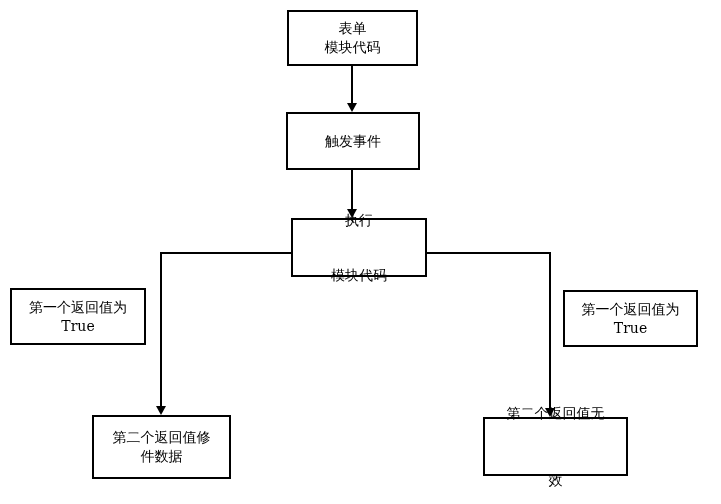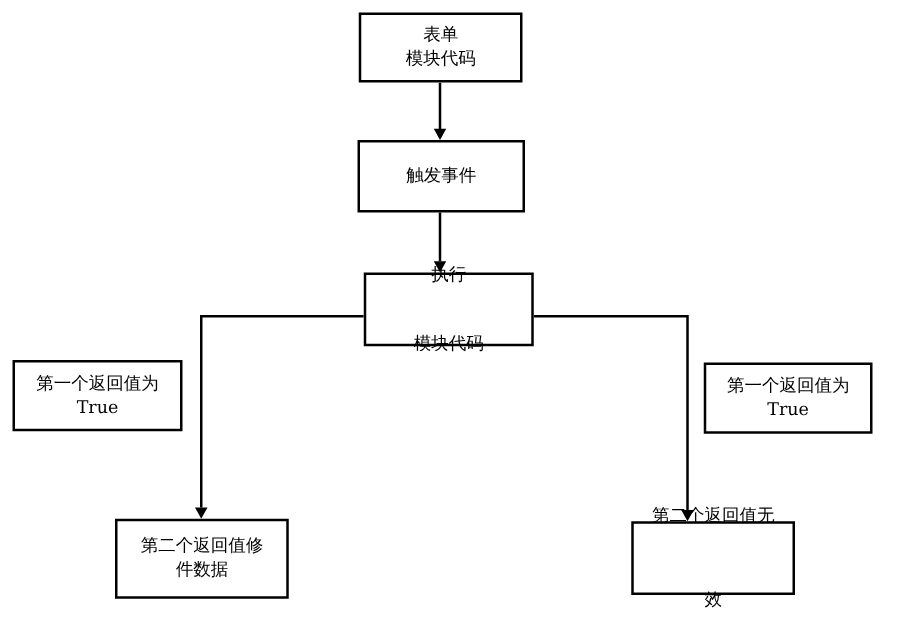--- a/index.html
+++ b/index.html
@@ -105,18 +105,18 @@
   <div class="box" style="left:563px; top:290px; width:135px; height:57px;">
     <div class="txt">第一个返回值为</div>
     <div class="txt">True</div>
   </div>
 
   <div class="box" style="left:92px; top:415px; width:139px; height:64px;">
     <div class="txt">第二个返回值修</div>
     <div class="txt">件数据</div>
   </div>
 
-  <div class="box" style="left:505px; top:417px; width:131px; height:59px;gap:48px;">
+  <div class="box" style="left:483px; top:417px; width:145px; height:59px;gap:48px;">
     <div class="txt">第二个返回值无</div>
     <div class="txt">效</div>
   </div>
 
 </div>
 
 </body></html>

